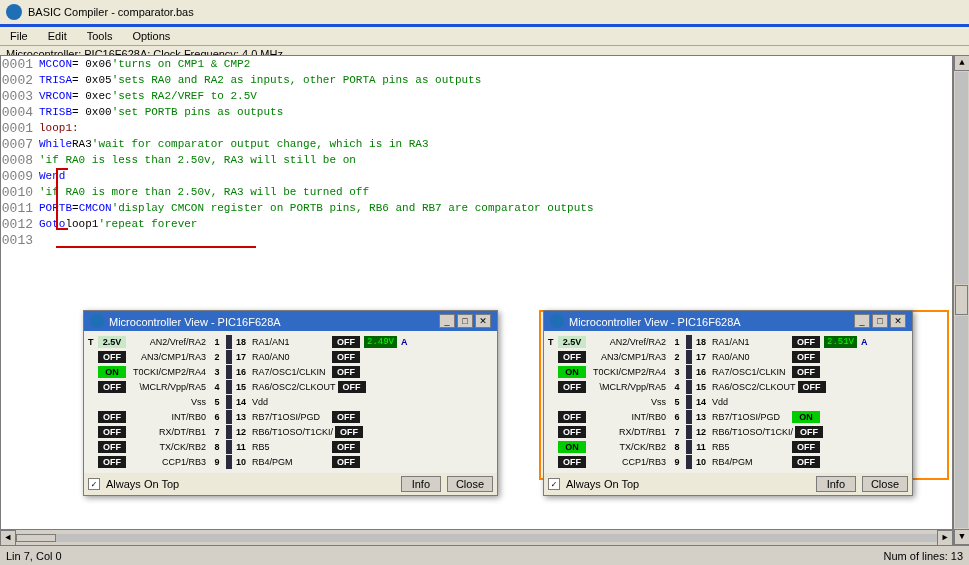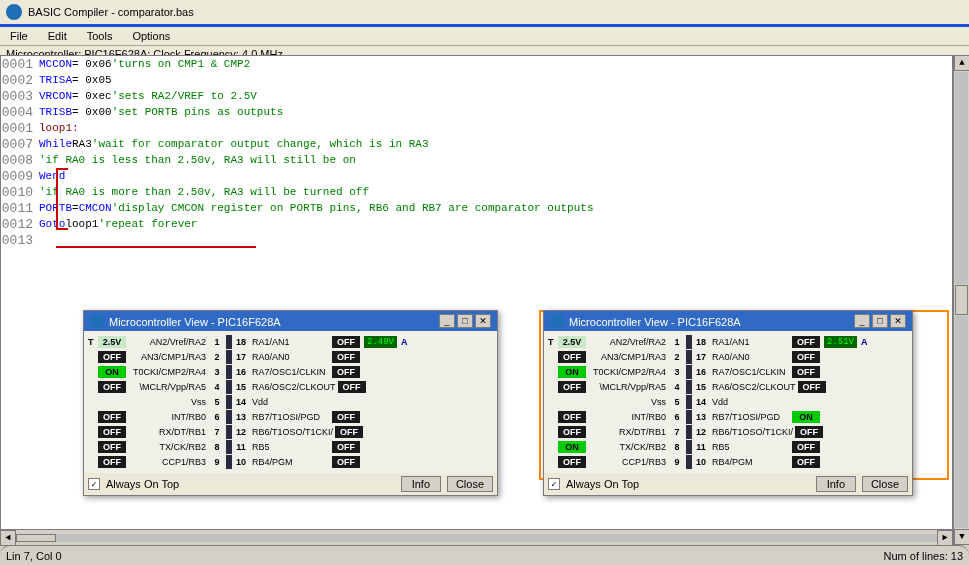--- a/index.html
+++ b/index.html
@@ -144,21 +144,20 @@
       height: 20px;
       background: #d4d0c8;
       border-top: 1px solid #7b7b7b;
       display: flex;
       align-items: center;
       padding: 0 6px;
       font-family: 'Tahoma', sans-serif;
       font-size: 11px;
       color: #000;
       gap: 20px;
-      border-radius: 10px;
     }
 
     
     .mc-window {
       position: absolute;
       background: #ece9d8;
       border: 1px solid #7b7b7b;
       box-shadow: 2px 2px 6px rgba(0,0,0,0.4);
     }
     .mc-window .win-title {
@@ -261,20 +260,21 @@
       <div class="code-line">
         <span class="line-num">0001</span>
         <span class="code-text" style="color: rgb(0, 0, 255);">MCCON</span>
         <span class="code-text" style="color: rgb(0, 0, 0);"> = 0x06 </span>
         <span class="code-text" style="color: rgb(0, 127, 0);"> 'turns on CMP1 &amp; CMP2</span>
       </div>
       <div class="code-line">
         <span class="line-num">0002</span>
         <span class="code-text" style="color: rgb(0, 0, 255);">TRISA</span>
         <span class="code-text" style="color: rgb(0, 0, 0);"> = 0x05 </span>
+        <span class="code-text" style="color: rgb(0, 127, 0);"> 'sets RA0 and RA2 as inputs, other PORTA pins as outputs</span>
       </div>
       <div class="code-line">
         <span class="line-num">0003</span>
         <span class="code-text" style="color: rgb(0, 0, 255);">VRCON</span>
         <span class="code-text" style="color: rgb(0, 0, 0);"> = 0xec </span>
         <span class="code-text" style="color: rgb(0, 127, 0);"> 'sets RA2/VREF to 2.5V</span>
       </div>
       <div class="code-line">
         <span class="line-num">0004</span>
         <span class="code-text" style="color: rgb(0, 0, 255);">TRISB</span>

